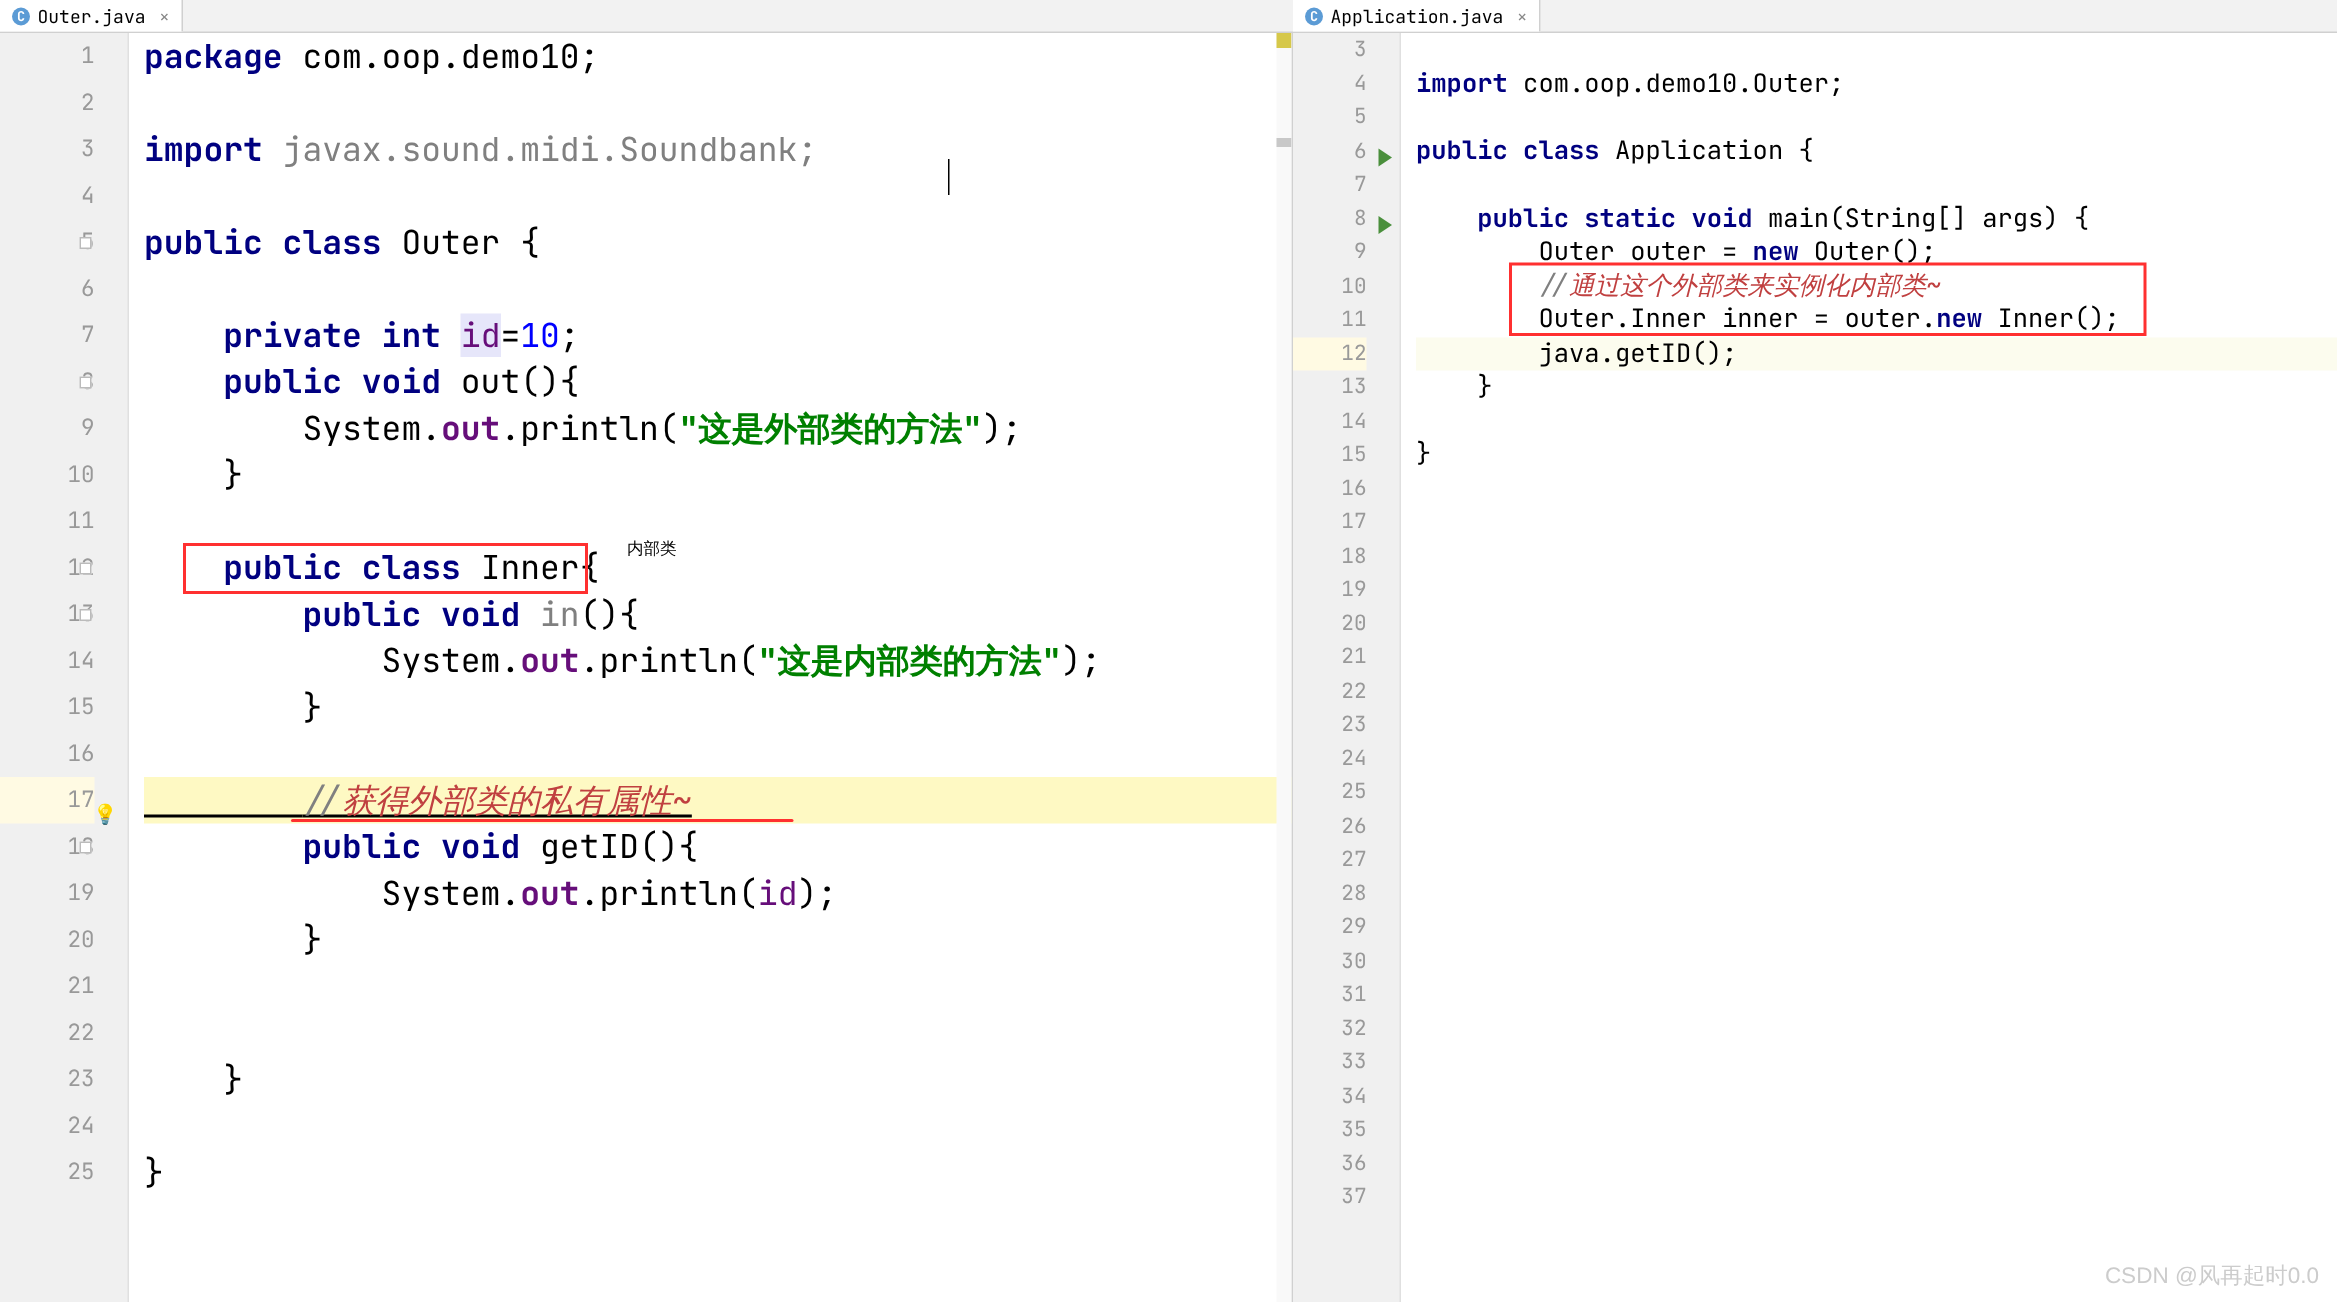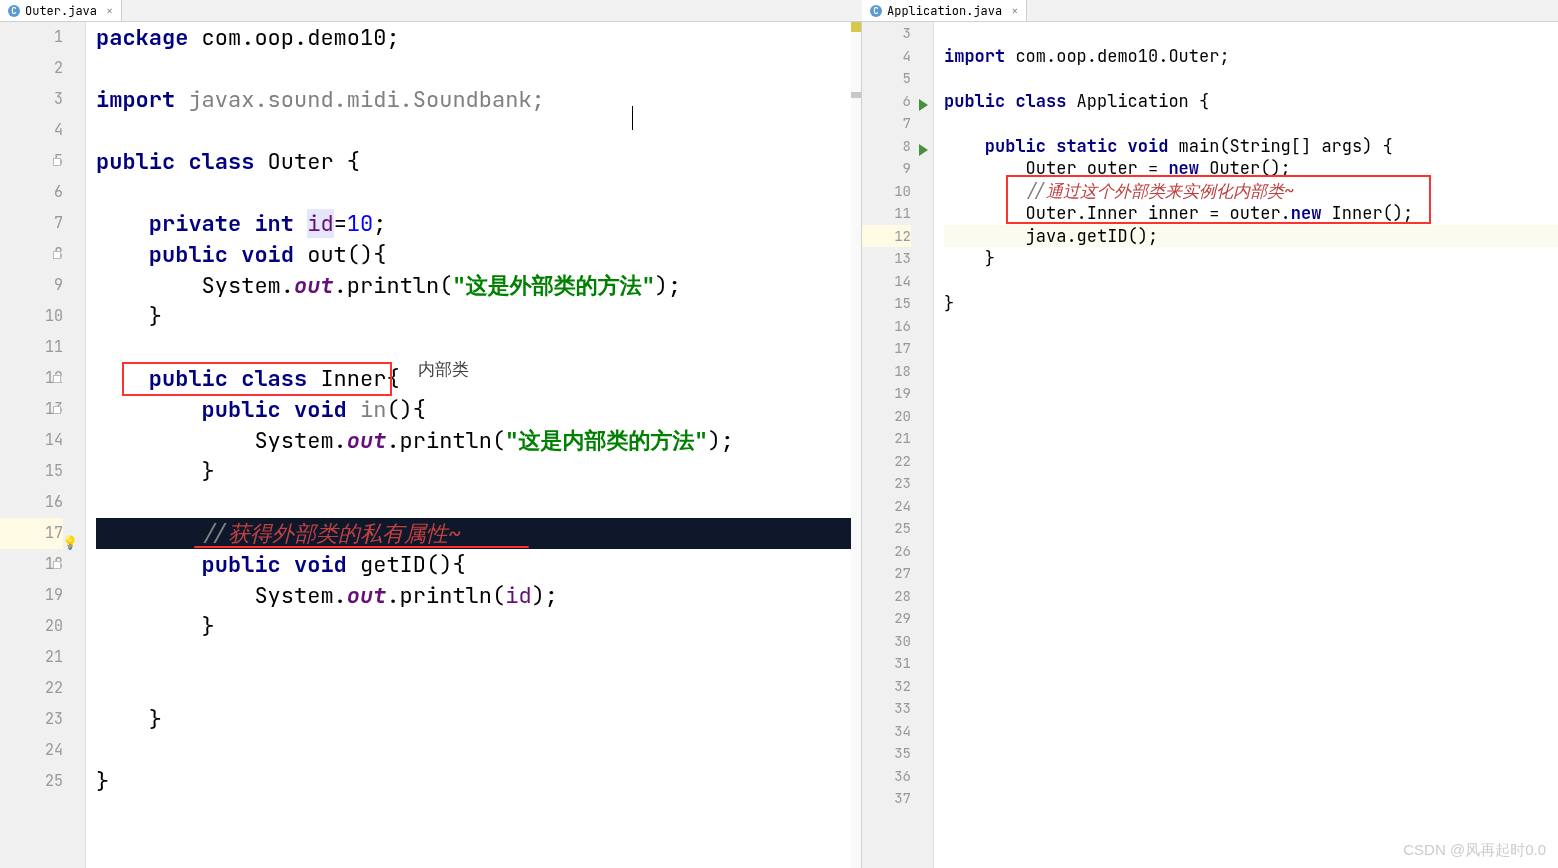--- a/index.html
+++ b/index.html
@@ -116,40 +116,40 @@
       padding-left: 10px;
       position: relative;
     }
     .code-line {
       height: 31px;
       line-height: 31px;
       white-space: pre;
       font-family: "JetBrains Mono", Consolas, monospace;
       font-size: 22px;
     }
-    .code-line.hl-2 { background: #0f172a; }
+    .code-line.hl-2 { background: #fef9c3; text-decoration: underline; }
     .code-line.hl-12 { background: #fcfcee; }
     .kw { color: #000080; font-weight: bold; }
     .str { color: #008000; font-weight: bold; }
     .num { color: #0000ff; }
     .cmt { color: #808080; font-style: italic; }
     .cmt-red { color: #c04040; font-style: italic; }
     .fld { color: #660e7a; }
-    .fld-bold { color: #660e7a; font-weight: bold; font-style: italic; }
+    .fld-bold { color: #660e7a; font-weight: bold; }
     .grey-import { color: #808080; }
     .hl-id { background: #e6e6fa; }
     .red-box {
       position: absolute;
       border: 2px solid #ff3030;
       pointer-events: none;
     }
     .annotation {
       position: absolute;
-      color: #404040;
-      font-size: 17px;
+      color: #000000;
+      font-size: 11px;
       pointer-events: none;
       font-family: Liberation Serif, serif;
     }
     .red-underline {
       position: absolute;
       height: 2px;
       background: #ff3030;
       border-radius: 1px;
     }
     .marker-bar {

